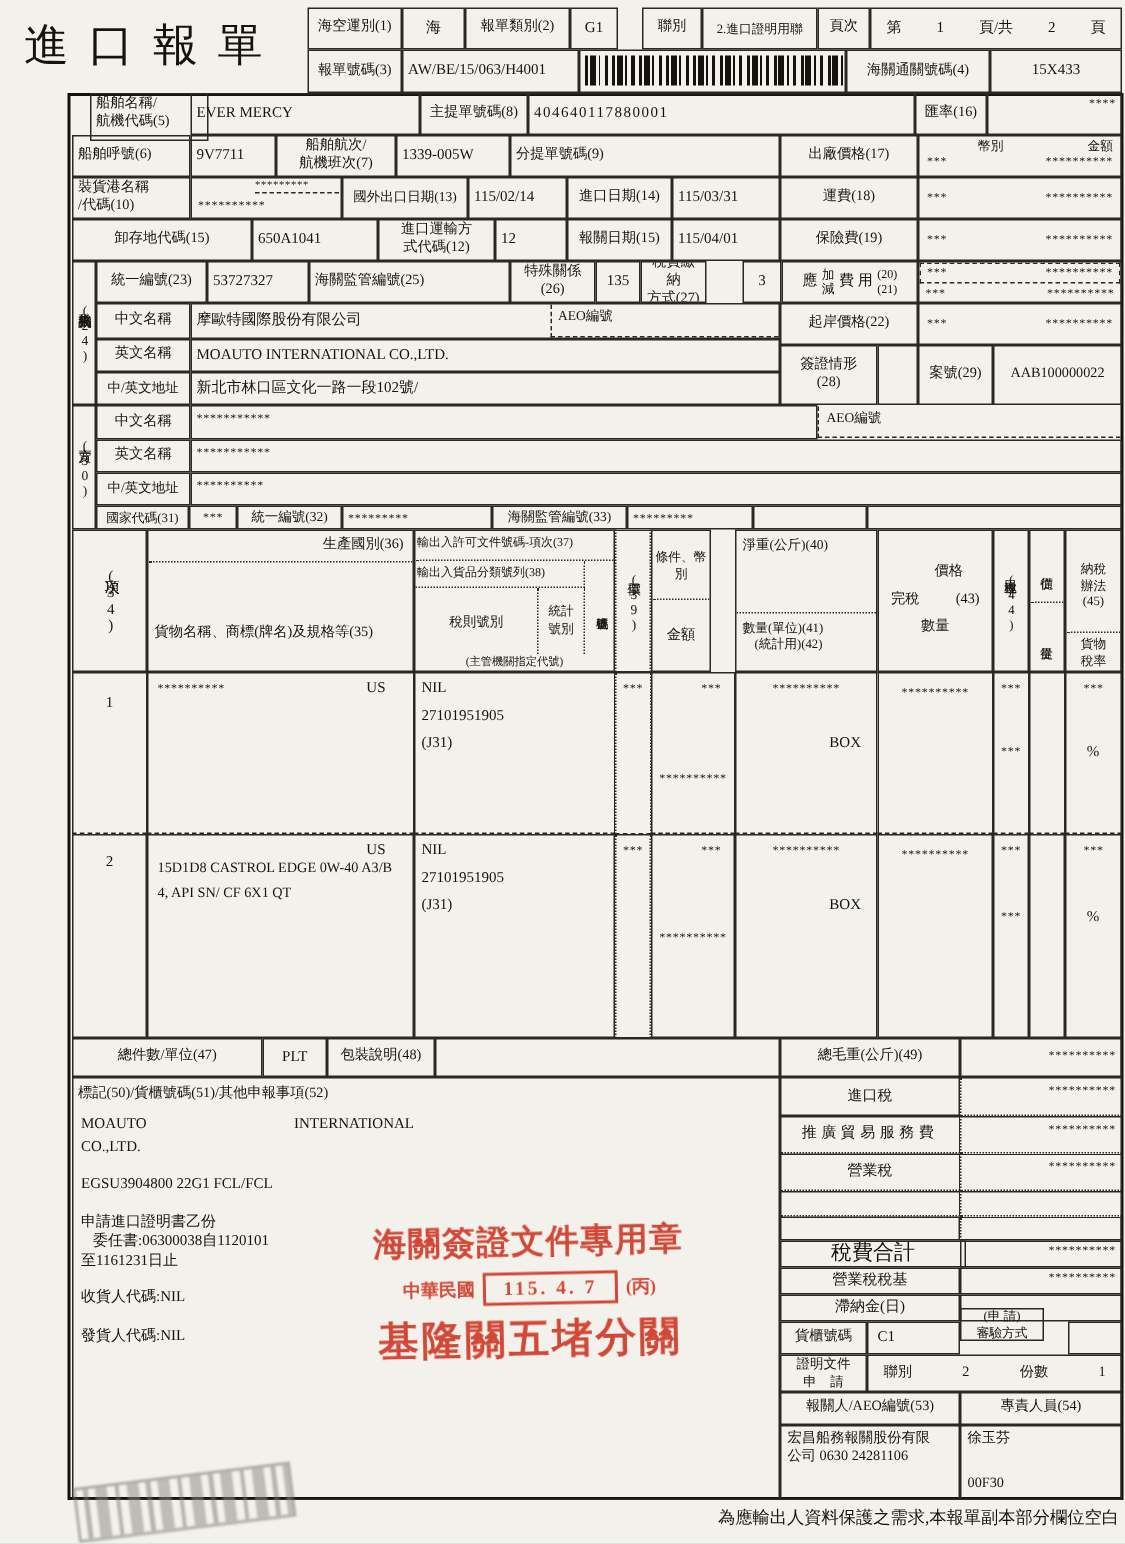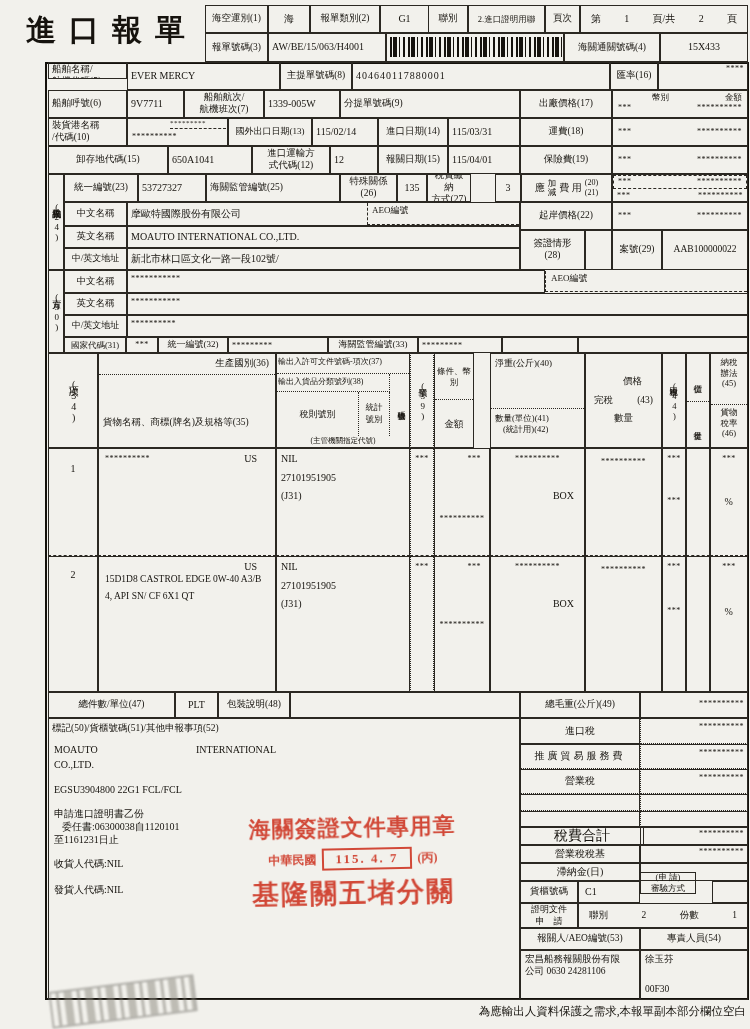--- a/index.html
+++ b/index.html
@@ -10,22 +10,22 @@
   .ctr{display:flex;align-items:center;justify-content:center;text-align:center;}
   .sb{display:flex;align-items:center;justify-content:space-between;}
   .vt{writing-mode:vertical-rl;text-orientation:upright;display:flex;align-items:center;justify-content:center;padding:2px 0;}
   .ast{font-size:8px;letter-spacing:.5px;white-space:nowrap;}
   .lab{font-size:9.5px;}
   .sm{font-size:8.5px;}
   .dotL{border-left-style:dotted;}
   .dotR{border-right-style:dotted;}
   .dotB{border-bottom-style:dotted;}
   .dashB{border-bottom:1.5px dashed #2b2822 !important;}
-  .title{position:absolute;left:16px;top:10px;width:192px;font-size:30px;font-weight:bold;
-         letter-spacing:13px;white-space:nowrap;text-align:center;}
+  .title{position:absolute;left:16px;top:10px;width:192px;font-size:30px;font-weight:normal;
+         letter-spacing:13px;white-space:nowrap;}
   .formbox{position:absolute;left:45px;top:62px;width:704px;height:938px;border:2px solid #14110c;box-sizing:border-box;}
   .barcode{position:absolute;left:390px;top:37px;width:172px;height:20px;
     background:repeating-linear-gradient(90deg,#15120d 0 2px,#f2f1ec 2px 3px,#15120d 3px 7px,#f2f1ec 7px 9px,#15120d 9px 10px,#f2f1ec 10px 13px,#15120d 13px 15px,#f2f1ec 15px 18px);}
   .stamp{position:absolute;left:244px;top:813px;width:218px;color:#cf3a28;transform:rotate(-1.2deg);
          opacity:.92;filter:blur(.3px);font-weight:bold;text-align:center;pointer-events:none;}
   .stamp .s1{font-size:22px;letter-spacing:1px;white-space:nowrap;}
   .stamp .s2{display:flex;align-items:center;justify-content:center;gap:5px;margin:5px 0;font-size:12px;}
   .stamp .datebox{border:2px solid #cf3a28;padding:1px 12px;font-size:13px;letter-spacing:2px;}
   .stamp .s3{font-size:27px;letter-spacing:2px;white-space:nowrap;}
   .gstamp{position:absolute;left:50px;top:983px;width:142px;height:33px;border:2px solid #6e6c66;
@@ -36,41 +36,41 @@
 </head>
 <body>
 
 <div class="page">
 
   <div class="title">進口報單</div>
 
   <div class="c lab ctr" style="left:205px;top:5px;width:63px;height:28px">海空運別(1)</div>
   <div class="c ctr" style="left:268px;top:5px;width:42px;height:28px">海</div>
   <div class="c lab ctr" style="left:310px;top:5px;width:70px;height:28px">報單類別(2)</div>
-  <div class="c ctr" style="left:380px;top:5px;width:49px;height:28px">G1</div>
+  <div class="c ctr" style="left:380px;top:5px;width:32px;height:28px">G1</div>
   <div class="c lab ctr" style="left:428px;top:5px;width:40px;height:28px">聯別</div>
   <div class="c ctr sm" style="left:468px;top:5px;width:77px;height:28px">2.進口證明用聯</div>
   <div class="c lab ctr" style="left:545px;top:5px;width:35px;height:28px">頁次</div>
   <div class="c sb" style="left:580px;top:5px;width:168px;height:28px;padding:0 10px">
     <span>第</span>
       <span>1</span>
       <span>頁/共</span>
       <span>2</span>
       <span>頁</span>
   </div>
   <div class="c lab ctr" style="left:205px;top:33px;width:63px;height:29px">報單號碼(3)</div>
   <div class="c" style="left:268px;top:33px;width:118px;height:29px;display:flex;align-items:center">AW/BE/15/063/H4001</div>
   <div class="c" style="left:386px;top:33px;width:178px;height:29px"></div>
   <div class="barcode"></div>
   <div class="c lab ctr" style="left:564px;top:33px;width:96px;height:29px">海關通關號碼(4)</div>
   <div class="c ctr" style="left:660px;top:33px;width:88px;height:29px">15X433</div>
 
   <div class="formbox"></div>
 
-  <div class="c lab" style="left:48px;top:62px;width:79px;height:17px">
+  <div class="c lab" style="left:60px;top:62px;width:79px;height:32px">
     <div>船舶名稱/</div>
       <div>航機代碼(5)</div>
   </div>
   <div class="c" style="left:127px;top:62px;width:153px;height:28px;display:flex;align-items:center">EVER MERCY</div>
   <div class="c lab ctr" style="left:280px;top:62px;width:72px;height:28px">主提單號碼(8)</div>
   <div class="c" style="left:352px;top:62px;width:258px;height:28px;display:flex;align-items:center;letter-spacing:1px">404640117880001</div>
   <div class="c lab ctr" style="left:610px;top:62px;width:48px;height:28px">匯率(16)</div>
   <div class="c ast" style="left:658px;top:62px;width:90px;height:28px;text-align:right">****</div>
 
   <div class="c lab" style="left:48px;top:90px;width:79px;height:28px;display:flex;align-items:center">船舶呼號(6)</div>
@@ -251,21 +251,21 @@
         <span>(43)</span>
       </div>
     <div style="text-align:center">數量</div>
   </div>
   <div class="c vt" style="left:662px;top:353px;width:24px;height:95px;font-size:8.5px">進口稅率(44)</div>
   <div class="c" style="left:686px;top:353px;width:24px;height:95px;padding:0">
     <div class="vt" style="height:47px;width:100%;font-size:8.5px;box-sizing:border-box">從價</div>
     <div class="vt" style="height:46px;width:100%;border-top:1px dotted #2b2822;font-size:8.5px;box-sizing:border-box">從量</div>
   </div>
   <div class="c" style="left:710px;top:353px;width:38px;height:95px;padding:0;font-size:8.5px;text-align:center">
-    <div style="height:47px;padding-top:3px">
+    <div style="height:47px;padding-top:20px">
       <div>納稅</div>
         <div>辦法</div>
         <div>(45)</div>
     </div>
     <div style="height:46px;border-top:1px dotted #2b2822;padding-top:2px">
       <div>貨物</div>
         <div>稅率</div>
         <div>(46)</div>
     </div>
   </div>

